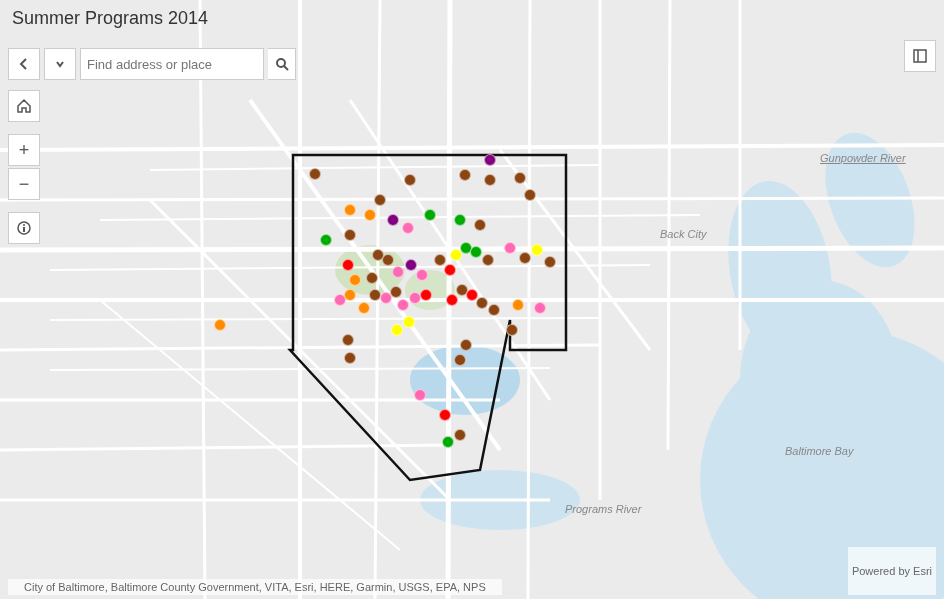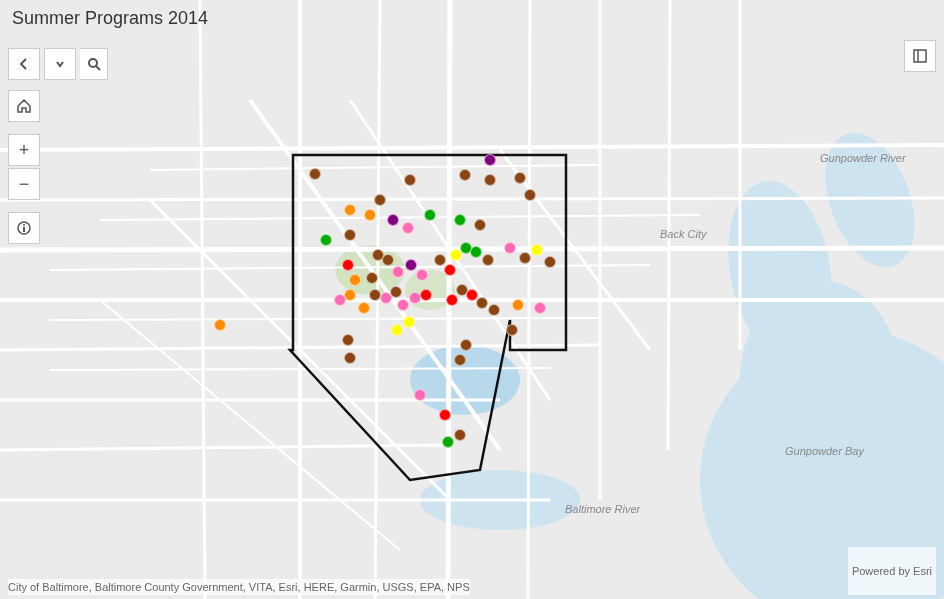--- a/index.html
+++ b/index.html
@@ -120,21 +120,21 @@
     }
 
     
     #attribution-left {
       position: absolute;
       bottom: 4px; left: 8px;
       font-size: 11px;
       color: #666;
       z-index: 20;
       background: rgba(255,255,255,0.7);
-      padding: 2px 0;
+      padding: 2px 16px;
     }
     #attribution-right {
       position: absolute;
       bottom: 4px; right: 8px;
       font-size: 11px;
       color: #666;
       z-index: 20;
       background: rgba(255,255,255,0.7);
       padding: 18px 4px;
     }
@@ -283,48 +283,51 @@
       <div class="map-dot" style="background-color: rgb(255, 140, 0); left: 214px; top: 319px;"></div>
       <div class="map-dot" style="background-color: rgb(139, 69, 19); left: 344px; top: 352px;"></div>
       <div class="map-dot" style="background-color: rgb(139, 69, 19); left: 454px; top: 354px;"></div>
       <div class="map-dot" style="background-color: rgb(255, 105, 180); left: 414px; top: 389px;"></div>
       <div class="map-dot" style="background-color: rgb(139, 69, 19); left: 454px; top: 429px;"></div>
       <div class="map-dot" style="background-color: rgb(255, 0, 0); left: 439px; top: 409px;"></div>
       <div class="map-dot" style="background-color: rgb(0, 170, 0); left: 442px; top: 436px;"></div>
     </div>
 
   <div class="map-label" style="left:785px; top:445px;">
-    <span>Gunpowder Bay</span>
+    <span>Baltimore Bay</span>
   </div>
   <div class="map-label" style="left:660px; top:228px;">
     <span>Back City</span>
   </div>
   <div class="map-label" style="left:565px; top:503px;">
-    <span>Baltimore River</span>
-  </div>
-  <div class="map-label" style="left:820px; top:152px;">
+    <span>Programs River</span>
+  </div>
+  <div class="map-label" style="left:820px; top:152px;text-decoration:underline;">
     <span>Gunpowder River</span>
   </div>
 
 </div>
 
 <div id="title-bar">
   <span id="page-title">Summer Programs 2014</span>
 </div>
 
 <div id="search-bar">
   <div class="toolbar-btn">
     <svg width="14" height="14" viewBox="0 0 14 14">
         <polyline points="9,2 4,7 9,12" stroke="#555" stroke-width="2" fill="none"></polyline>
       </svg>
   </div>
   <div class="toolbar-btn">
     <svg width="10" height="10" viewBox="0 0 10 10">
         <polyline points="2,3 5,7 8,3" stroke="#555" stroke-width="2" fill="none"></polyline>
       </svg>
+  </div>
+  <div id="search-input-wrap">
+    <input id="search-input" type="text" placeholder="Find address or place" style="">
   </div>
   <div class="search-icon-btn">
     <svg width="14" height="14" viewBox="0 0 14 14">
         <circle cx="6" cy="6" r="4" stroke="#555" stroke-width="2" fill="none"></circle>
         <line x1="9" y1="9" x2="13" y2="13" stroke="#555" stroke-width="2"></line>
       </svg>
   </div>
 </div>
 
 <div id="left-toolbar">

